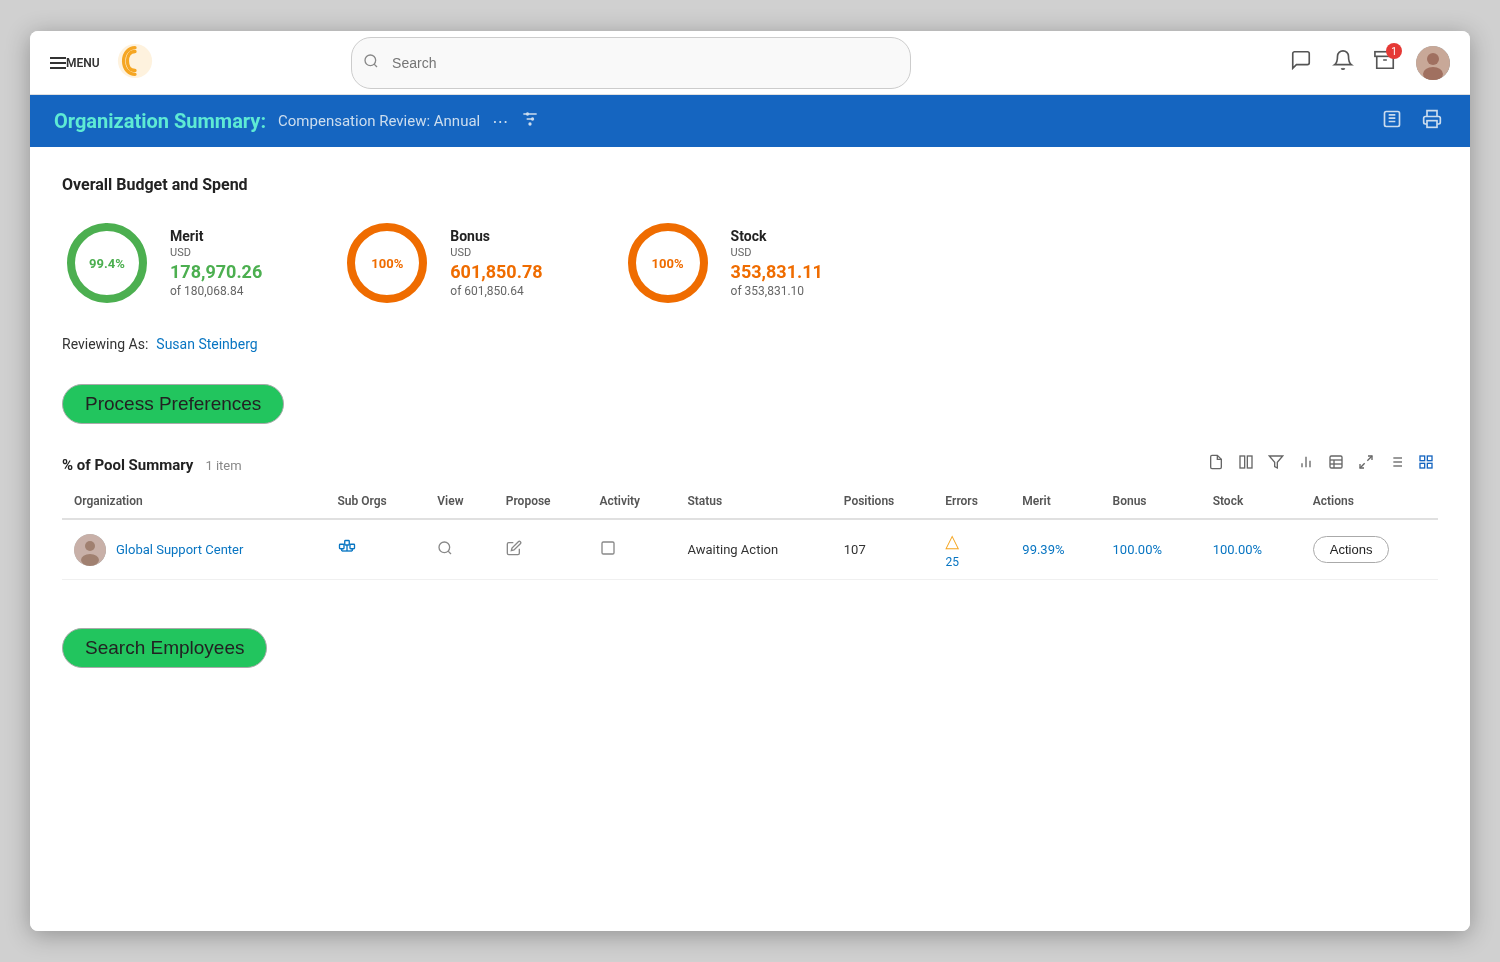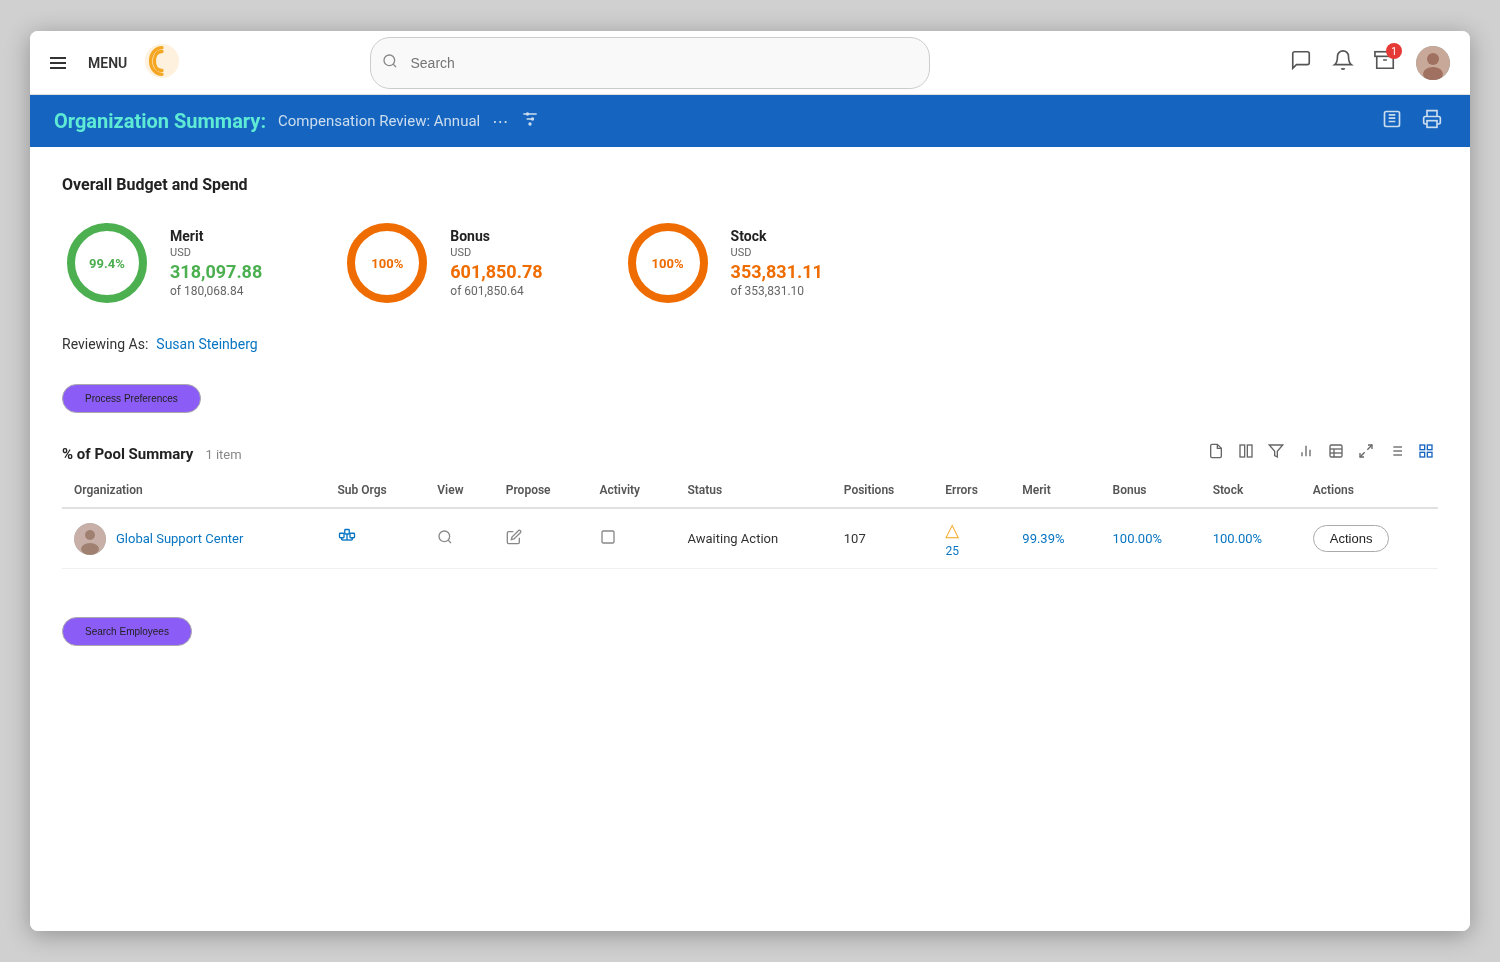--- a/index.html
+++ b/index.html
@@ -28,23 +28,23 @@
       height: 64px;
       display: flex;
       align-items: center;
       padding: 0 20px;
       border-bottom: 1px solid #e0e0e0;
       gap: 16px;
     }
     .menu-btn {
       display: flex;
       align-items: center;
-      gap: 22px;
-      cursor: pointer;
-      font-size: 14px;
+      gap: 0;
+      cursor: pointer;
+      font-size: 12px;
       font-weight: 600;
       color: #333;
     }
     .menu-icon {
       display: flex;
       flex-direction: column;
       gap: 3px;
     }
     .menu-icon span {
       display: block;
@@ -224,24 +224,24 @@
       color: #333;
       font-weight: 400;
     }
     .reviewing-name {
       color: #0875c2;
       cursor: pointer;
     }
     
     .btn-outline {
       border: 1px solid #aaa;
-      background: #8b5cf6;
+      background: #22c55e;
       border-radius: 20px;
       padding: 8px 22px;
-      font-size: 10px;
+      font-size: 19px;
       cursor: pointer;
       color: #222;
       font-weight: 500;
       margin-bottom: 28px;
       display: inline-block;
     }
     
     .pool-summary-header {
       display: flex;
       align-items: center;
@@ -458,21 +458,21 @@
       <div class="donut-wrap">
         <svg viewBox="0 0 90 90" xmlns="http://www.w3.org/2000/svg">
           <circle cx="45" cy="45" r="36" fill="none" stroke="#e8f5e9" stroke-width="8"></circle>
           <circle cx="45" cy="45" r="36" fill="none" stroke="#4caf50" stroke-width="8" stroke-dasharray="226.1946710584651" stroke-dashoffset="1.3571680263507666" stroke-linecap="round" transform="rotate(-90 45 45)"></circle>
         </svg>
         <div class="donut-label" style="color:#4caf50">99.4%</div>
       </div>
       <div class="budget-info">
         <div class="budget-type">Merit</div>
         <div class="budget-currency">USD</div>
-        <div class="budget-amount" style="color:#4caf50">318,097.88</div>
+        <div class="budget-amount" style="color:#4caf50">178,970.26</div>
         <div class="budget-of">of 180,068.84</div>
       </div>
     </div>
           <div class="budget-item">
       <div class="donut-wrap">
         <svg viewBox="0 0 90 90" xmlns="http://www.w3.org/2000/svg">
           <circle cx="45" cy="45" r="36" fill="none" stroke="#fce8d5" stroke-width="8"></circle>
           <circle cx="45" cy="45" r="36" fill="none" stroke="#ef6c00" stroke-width="8" stroke-dasharray="226.1946710584651" stroke-dashoffset="0" stroke-linecap="round" transform="rotate(-90 45 45)"></circle>
         </svg>
         <div class="donut-label" style="color:#ef6c00">100%</div>

